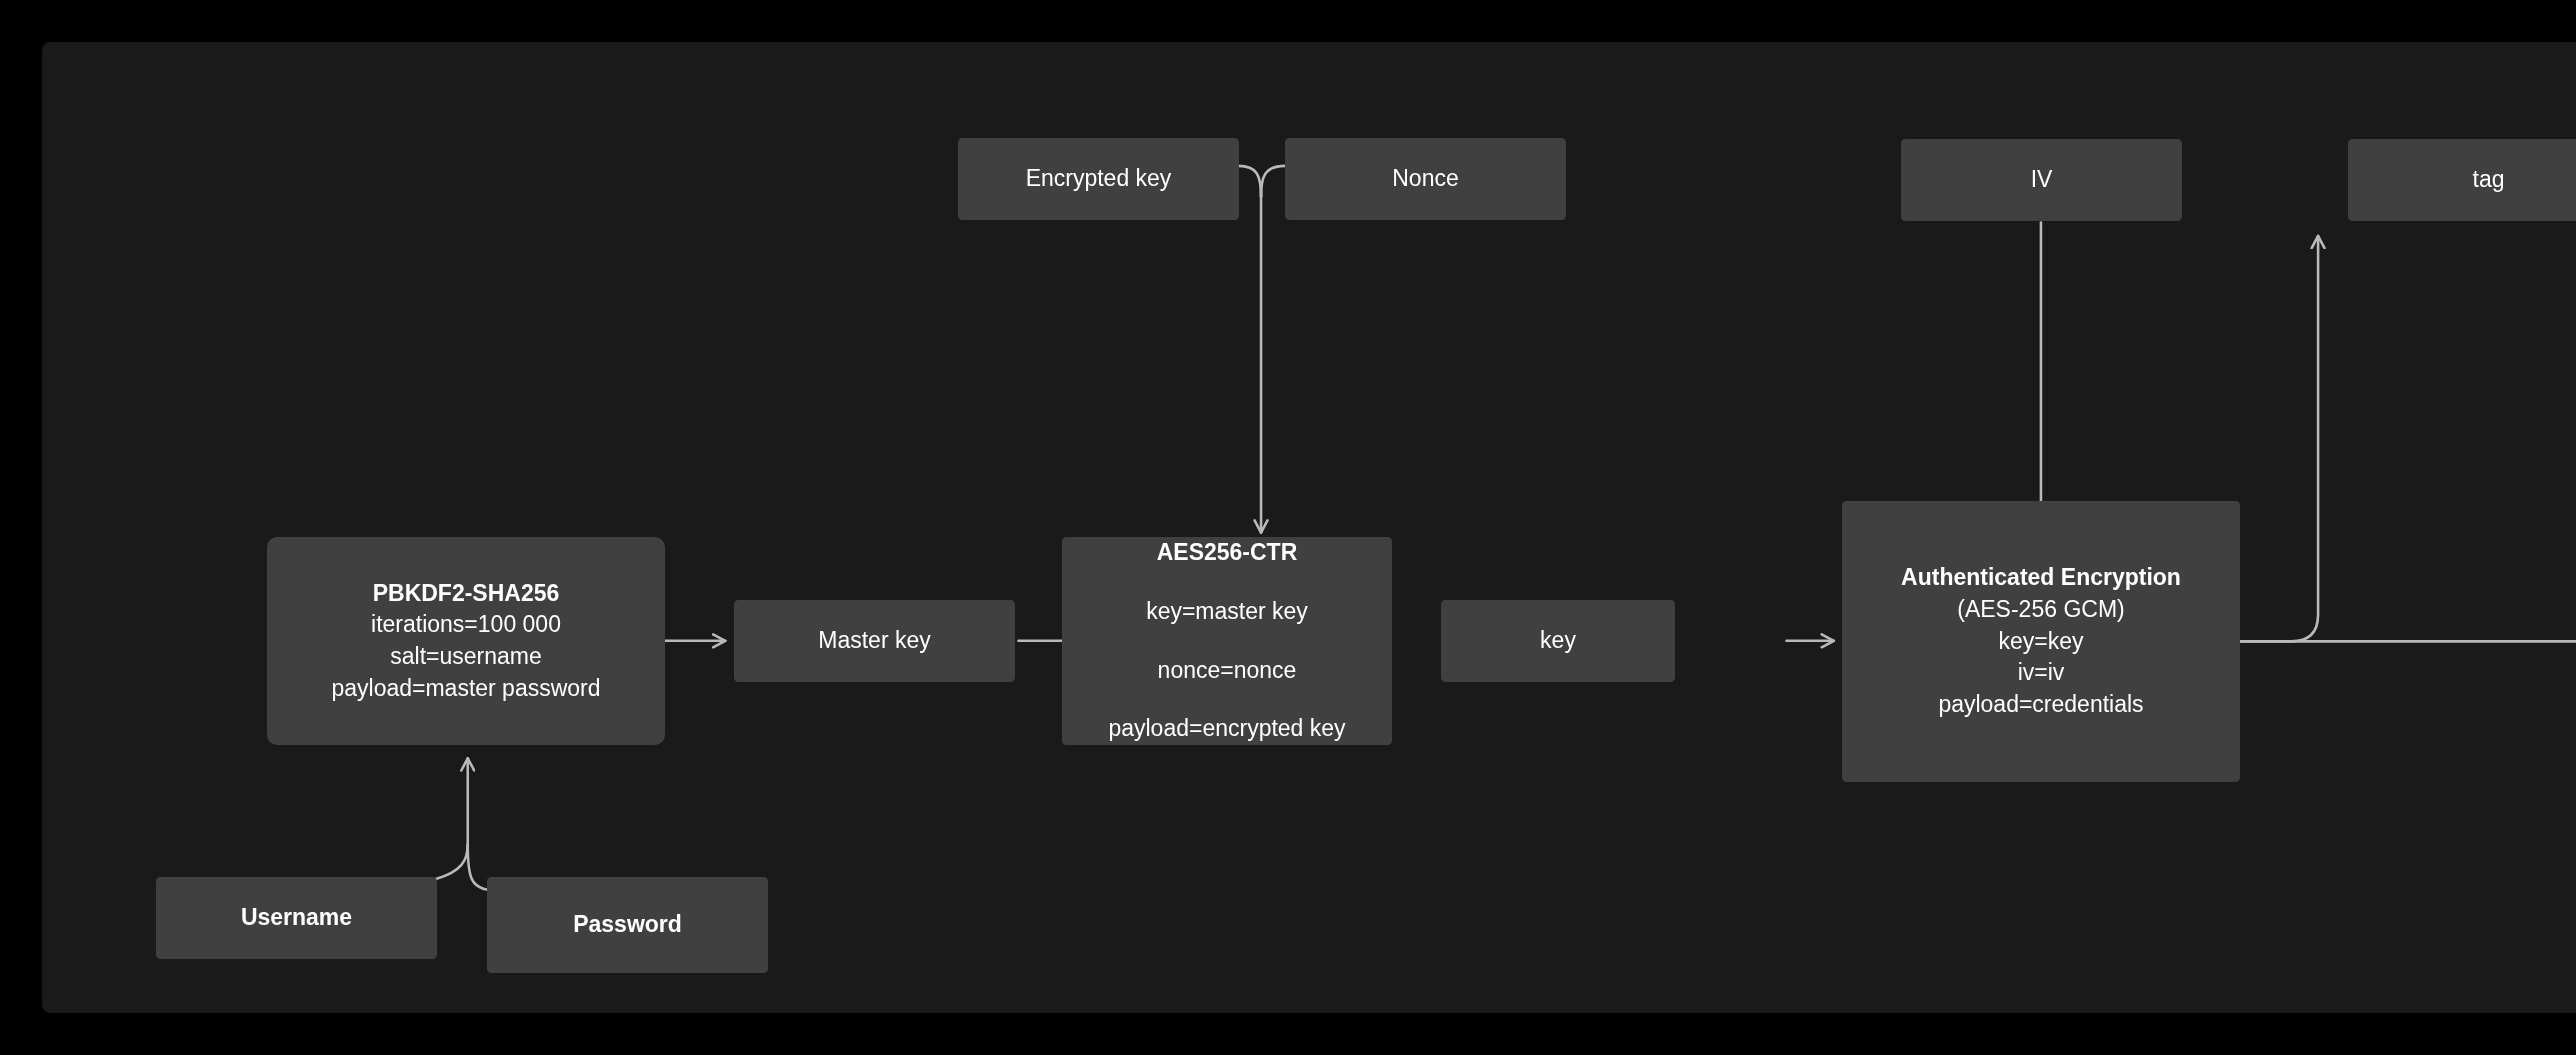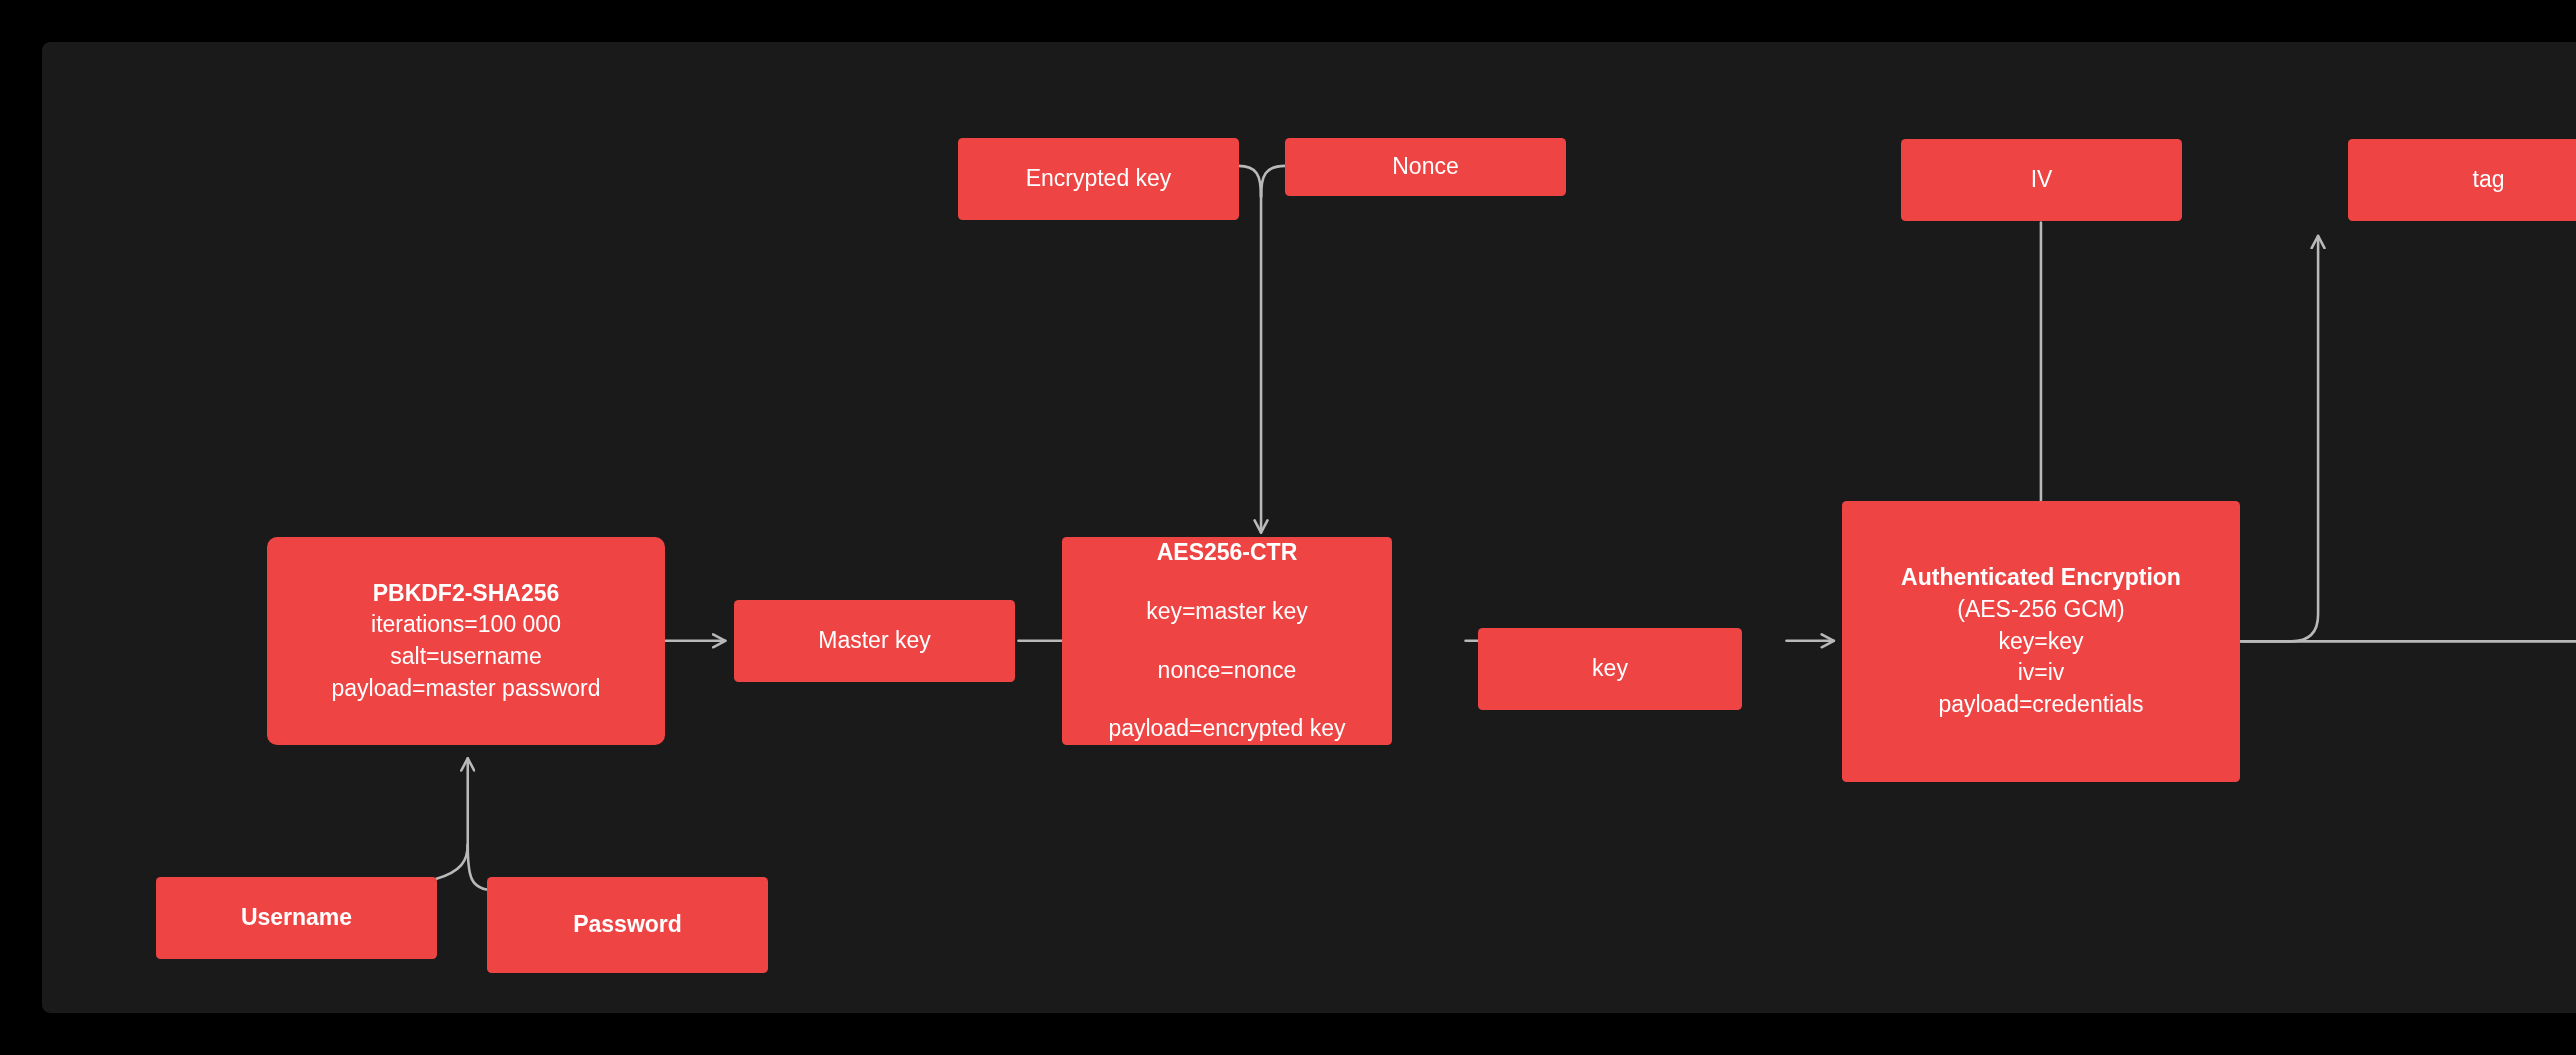--- a/index.html
+++ b/index.html
@@ -35,21 +35,21 @@
     position: absolute;
     left: 0;
     top: 0;
     width: 3132px;
     height: 1055px;
     pointer-events: none;
   }
   .node {
     position: absolute;
     box-sizing: border-box;
-    background: #ef4444;
+    background: #404040;
     border-radius: 4.6px;
     color: #ffffff;
     display: flex;
     flex-direction: column;
     align-items: center;
     justify-content: center;
     text-align: center;
     line-height: 1.38;
     font-size: 23px;
     padding: 0 7.2px;
@@ -120,21 +120,21 @@
 
     <g fill="none" stroke="#b9b9b9" stroke-width="5" stroke-linecap="round">
       <path d="M 4350 1245 L 5474 1245 Q 5526 1245 5526 1193 L 5526 458" marker-end="url(#ah)"></path>
     </g>
   </svg>
 
   <div class="node plain-label" style="left:958px; top:138px; width:281px; height:82px;">
     <span class="ln">Encrypted key</span>
   </div>
 
-  <div class="node plain-label" style="left:1285px; top:138px; width:281px; height:58px;">
+  <div class="node plain-label" style="left:1285px; top:138px; width:281px; height:82px;">
     <span class="ln">Nonce</span>
   </div>
 
   <div class="node plain-label" style="left:1901px; top:139px; width:281px; height:82px;">
     <span class="ln">IV</span>
   </div>
 
   <div class="node plain-label" style="left:2348px; top:139px; width:281px; height:82px;">
     <span class="ln">tag</span>
   </div>
@@ -150,21 +150,21 @@
     <span class="ln">Master key</span>
   </div>
 
   <div class="node" style="left:1062px; top:537px; width:330px; height:208px;justify-content:space-between;">
     <span class="ttl">AES256-CTR</span>
     <span class="ln">key=master key</span>
     <span class="ln">nonce=nonce</span>
     <span class="ln">payload=encrypted key</span>
   </div>
 
-  <div class="node plain-label" style="left:1478px; top:600px; width:264px; height:82px;margin-top:28px;">
+  <div class="node plain-label" style="left:1441px; top:600px; width:234px; height:82px;">
     <span class="ln">key</span>
   </div>
 
   <div class="node" style="left:1842px; top:501px; width:398px; height:281px;">
     <span class="ttl">Authenticated Encryption</span>
     <span class="ln">(AES-256 GCM)</span>
     <span class="ln">key=key</span>
     <span class="ln">iv=iv</span>
     <span class="ln">payload=credentials</span>
   </div>

